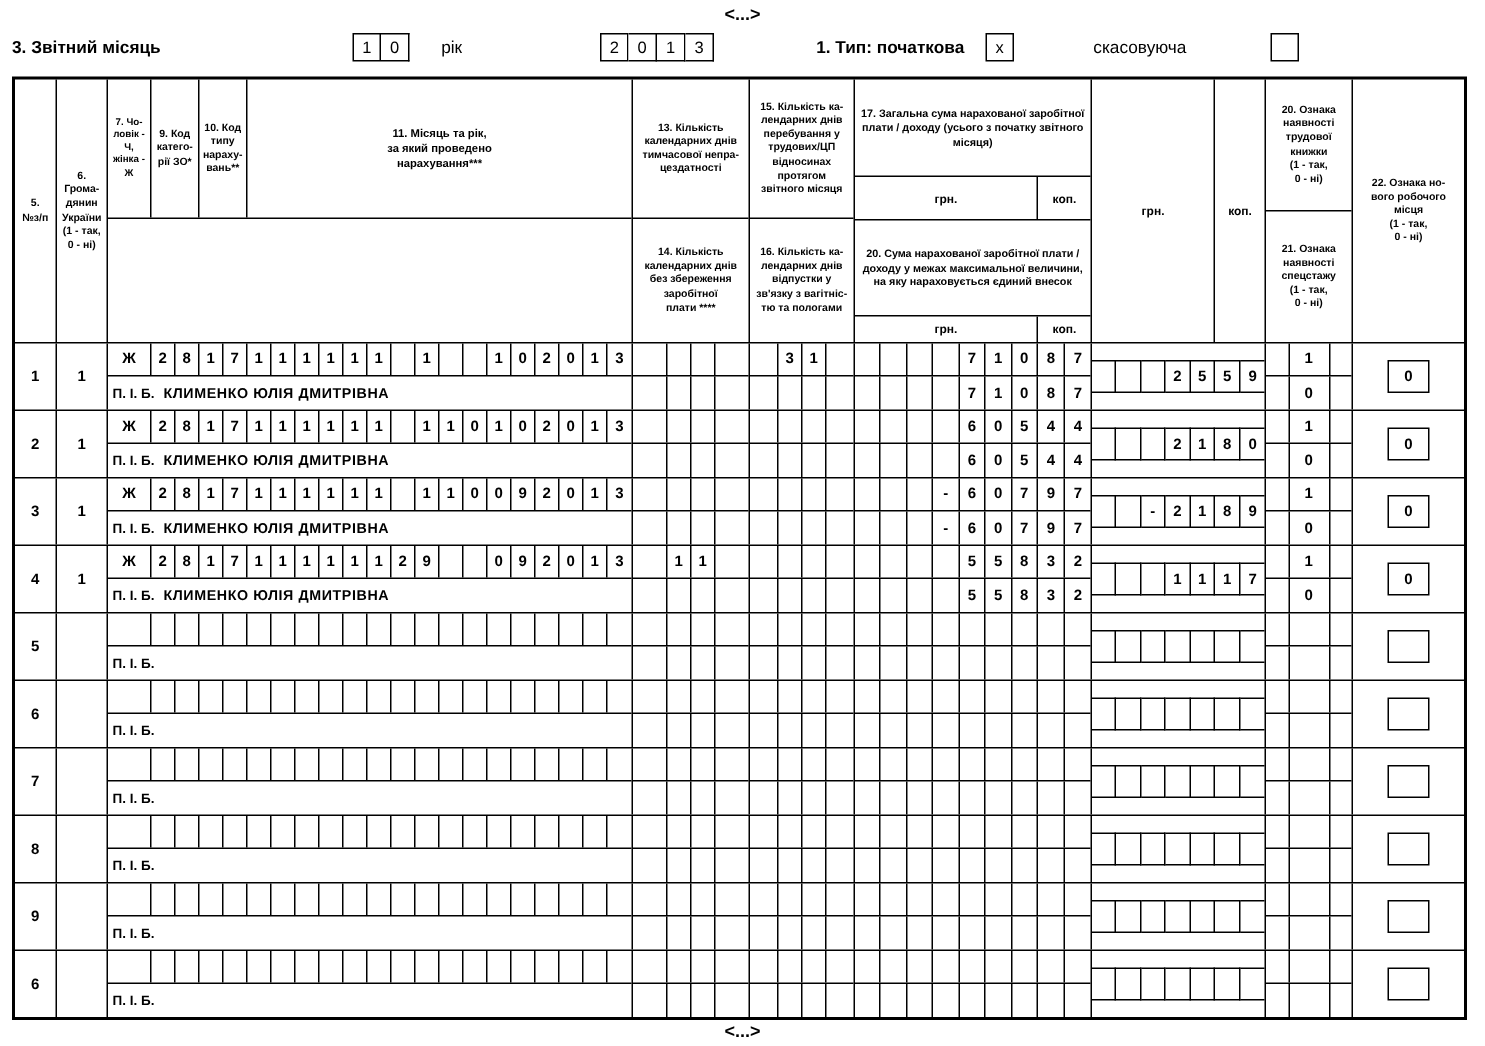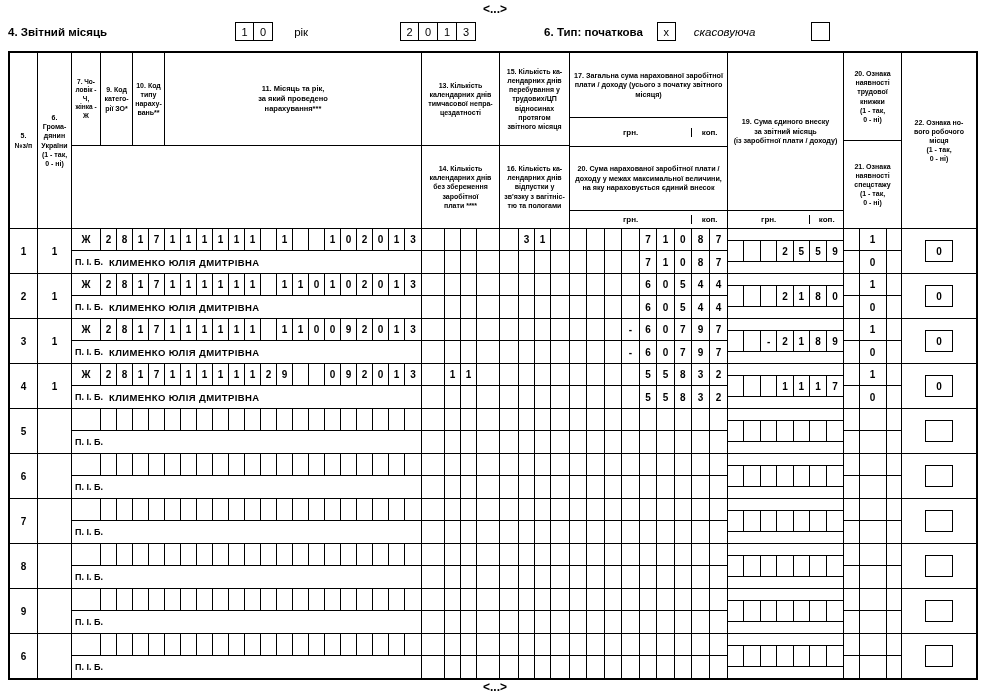--- a/index.html
+++ b/index.html
@@ -10,21 +10,21 @@
 
   
   .controls { display:flex; align-items:center; margin:6px 0 10px; }
   .clabel { font-size:11.5px; }
   .bold { font-weight:700; }
   .cbox { width:19px; height:19px; border:1px solid #000; display:flex; align-items:center;
           justify-content:center; font-size:11px; font-weight:400; background:#fff; }
   .boxrow { display:flex; }
   .boxrow .cbox + .cbox { border-left:none; }
   .m-month { margin-left:128px; } .m-rik { margin-left:21px; } .m-year { margin-left:92px; }
-  .m-type { margin-left:68px; } .m-x { margin-left:14px; } .m-cancel { margin-left:18px;font-style:italic; } .m-cbox { margin-left:56px; }
+  .m-type { margin-left:68px; } .m-x { margin-left:14px; } .m-cancel { margin-left:53px; } .m-cbox { margin-left:56px; }
 
   
   .table { display:inline-block; border:2px solid #000; }
   .w5{width:28px}.w6{width:34px}.wname{width:350px}.w13{width:78px}.w15{width:70px}
   .w17{width:158px}.w19{width:116px}.w20{width:58px}.w22{width:74px}
 
   
   .thead { display:flex; height:175px; }
   .thead > * { border-right:1px solid #000; }
   .thead > *:last-child { border-right:none; }
@@ -39,21 +39,21 @@
   .hw9{width:32px}.hw10{width:32px}
   .hw11{flex:1; font-size:7.5px;}
   .hcell-top { height:93px; border-bottom:1px solid #000; }
   .hcell-bot { flex:1; }
   .hb12 { font-size:8.5px; }
   .h17 { height:65px; border-bottom:1px solid #000; font-size:7.2px; }
   .h18 { height:64px; border-bottom:1px solid #000; font-size:7.2px; }
   .h19 { height:158px; border-bottom:1px solid #000; font-size:7.2px; padding:0 3px; }
   .h20 { height:88px; border-bottom:1px solid #000; }
   .h21 { flex:1; }
-  .gk { display:flex; font-size:8px; font-weight:700;align-items:center; }
+  .gk { display:flex; font-size:8px; font-weight:700; }
   .gk17 { height:29px; border-bottom:1px solid #000; }
   .gkbot { flex:1; }
   .gk .grn { flex:7; display:flex; align-items:center; justify-content:center; border-right:1px solid #000; }
   .gk .kop { flex:2; display:flex; align-items:center; justify-content:center; }
   .gk19 .grn { flex:5; }
 
   
   .trow { display:flex; height:45px; border-top:1px solid #000; }
   .trow > * { border-right:1px solid #000; }
   .trow > *:last-child { border-right:none; }
@@ -82,33 +82,33 @@
   .flagbox22 { width:28px; height:22px; border:1px solid #000; display:flex; align-items:center;
                justify-content:center; font-size:10px; font-weight:700; }
 </style>
 </head>
 <body>
 
 <div class="page">
   <div class="ellipsis">&lt;...&gt;</div>
 
   <div class="controls">
-    <span class="clabel bold">4. Звітний місяць</span>
+    <span class="clabel bold">3. Звітний місяць</span>
     <div class="boxrow m-month">
         <div class="cbox">1</div>
         <div class="cbox">0</div>
       </div>
     <span class="clabel m-rik">рік</span>
     <div class="boxrow m-year">
         <div class="cbox">2</div>
         <div class="cbox">0</div>
         <div class="cbox">1</div>
         <div class="cbox">3</div>
       </div>
-    <span class="clabel bold m-type">6. Тип: початкова</span>
+    <span class="clabel bold m-type">1. Тип: початкова</span>
     <div class="cbox m-x">x</div>
     <span class="clabel m-cancel">скасовуюча</span>
     <div class="cbox m-cbox"></div>
   </div>
 
   <div class="table">
     <div class="thead">
       <div class="hc w5">5.
 №з/п</div>
       <div class="hc w6">6. Грома-
@@ -169,23 +169,20 @@
         </div>
         <div class="hc h18">20. Сума нарахованої заробітної плати /
 доходу у  межах максимальної величини,
 на яку нараховується єдиний внесок</div>
         <div class="gk gkbot">
           <div class="grn">грн.</div>
           <div class="kop">коп.</div>
         </div>
       </div>
       <div class="hgroup w19">
-        <div class="hc h19">19. Сума єдиного внеску
-за звітний місяць
-(із заробітної плати / доходу)</div>
         <div class="gk gkbot gk19">
           <div class="grn">грн.</div>
           <div class="kop">коп.</div>
         </div>
       </div>
       <div class="hgroup w20">
         <div class="hc h20">20. Ознака
 наявності
 трудової
 книжки

